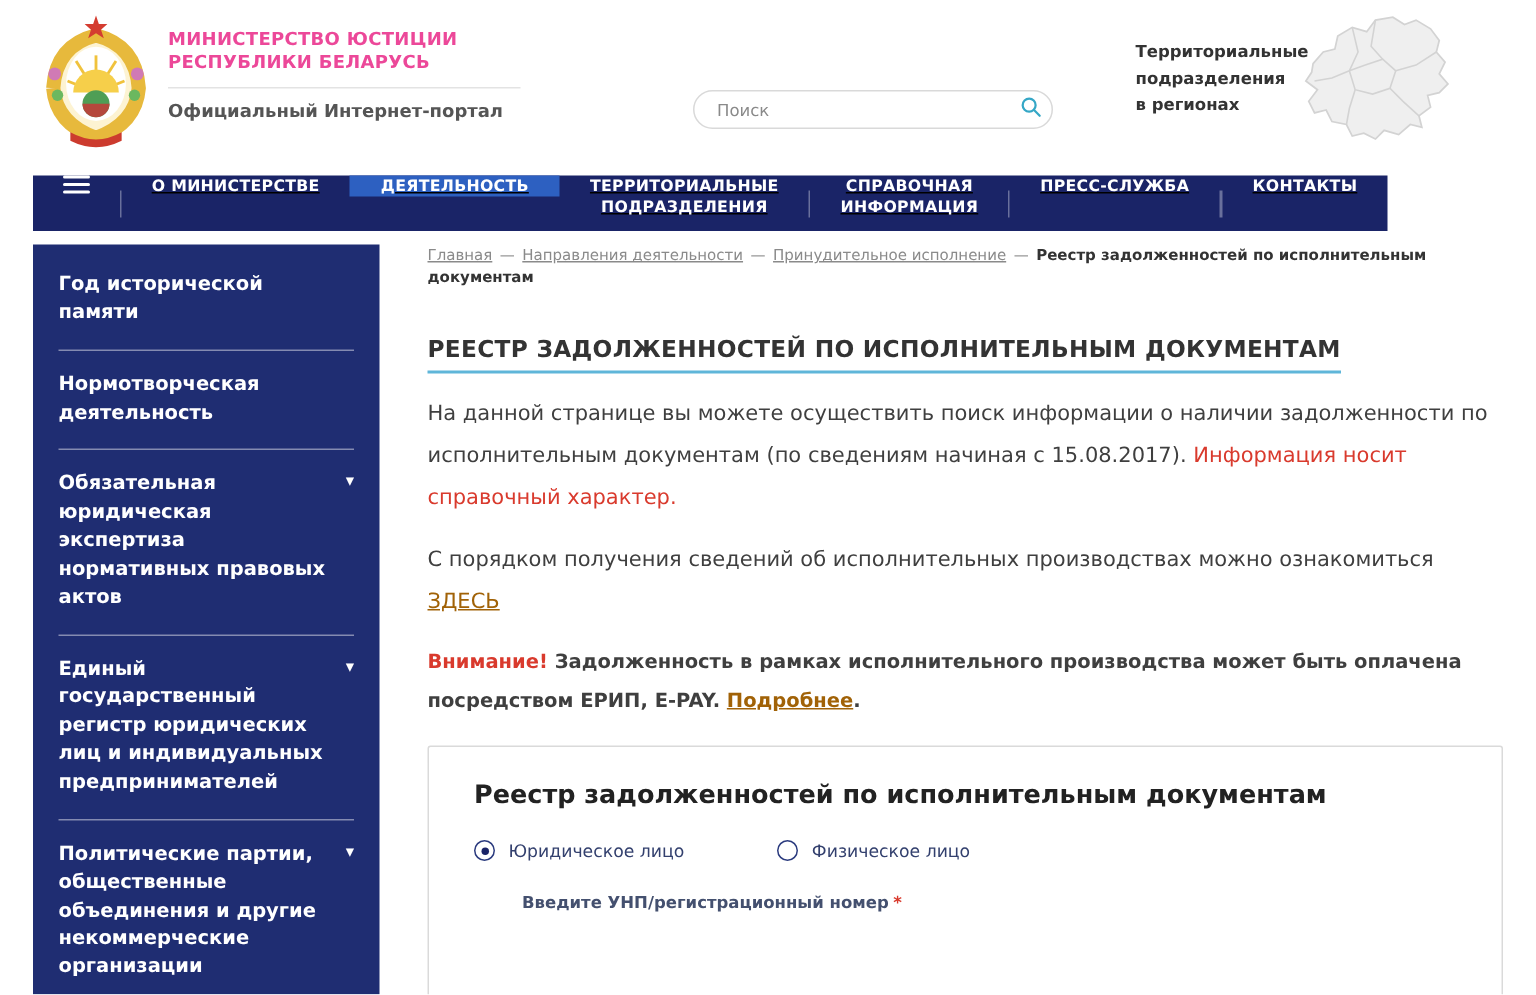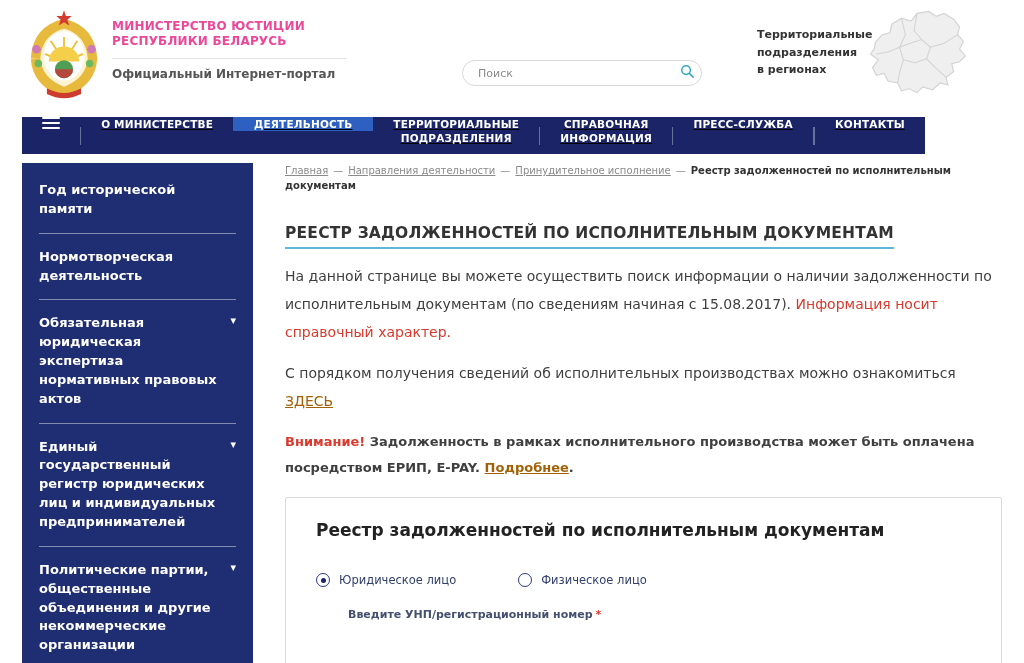--- a/index.html
+++ b/index.html
@@ -47,21 +47,21 @@
   .page-title span { display:inline-block; font-size:15.5px; font-weight:700; color:#333; letter-spacing:.2px; border-bottom:2px solid #5fb6d9; padding-bottom:5px; }
   .para { margin-top:13px; font-size:14px; color:#3f3f3f; line-height:2.0; }
   .red-text { color:#d93a2d; }
   .blue-link { color:#a16207; text-decoration:underline; cursor:pointer; }
   .attention { margin-top:14px; font-size:13px; font-weight:700; color:#3f3f3f; line-height:2.0; }
   .attention .red-text { font-weight:700; }
 
   
   .form-box { margin-top:16px; border:1px solid #dadada; border-radius:2px; padding:22px 30px 30px 30px; height:300px; }
   .form-title { font-size:17px; font-weight:700; color:#222; }
-  .radio-row { display:flex; gap:62px; margin-top:33px; align-items:center; }
+  .radio-row { display:flex; gap:62px; margin-top:20px; align-items:center; }
   .radio-opt { display:flex; align-items:center; gap:9px; font-size:11.5px; color:#33406e; cursor:pointer; }
   .radio-circle { width:14px; height:14px; border:1.5px solid #2a3a7e; border-radius:50%; display:flex; align-items:center; justify-content:center; background:#fff; }
   .radio-circle.checked::after { content:""; width:5px; height:5px; border-radius:50%; background:#1a2467; }
   .field-label { margin-top:21px; font-size:11px; font-weight:600; color:#44506f;margin-left:32px; }
   .req { color:#d93a2d; margin-left:3px; }
   .text-input { display:block; margin-top:7px; width:352px; height:25px; border:1px solid #c9c9c9; border-radius:2px; font-size:11px; color:#555; padding:0 9px; outline:none; font-family:inherit; }
   .text-input::placeholder { color:#b3b3b3; }
 </style>
 </head>
 <body>

